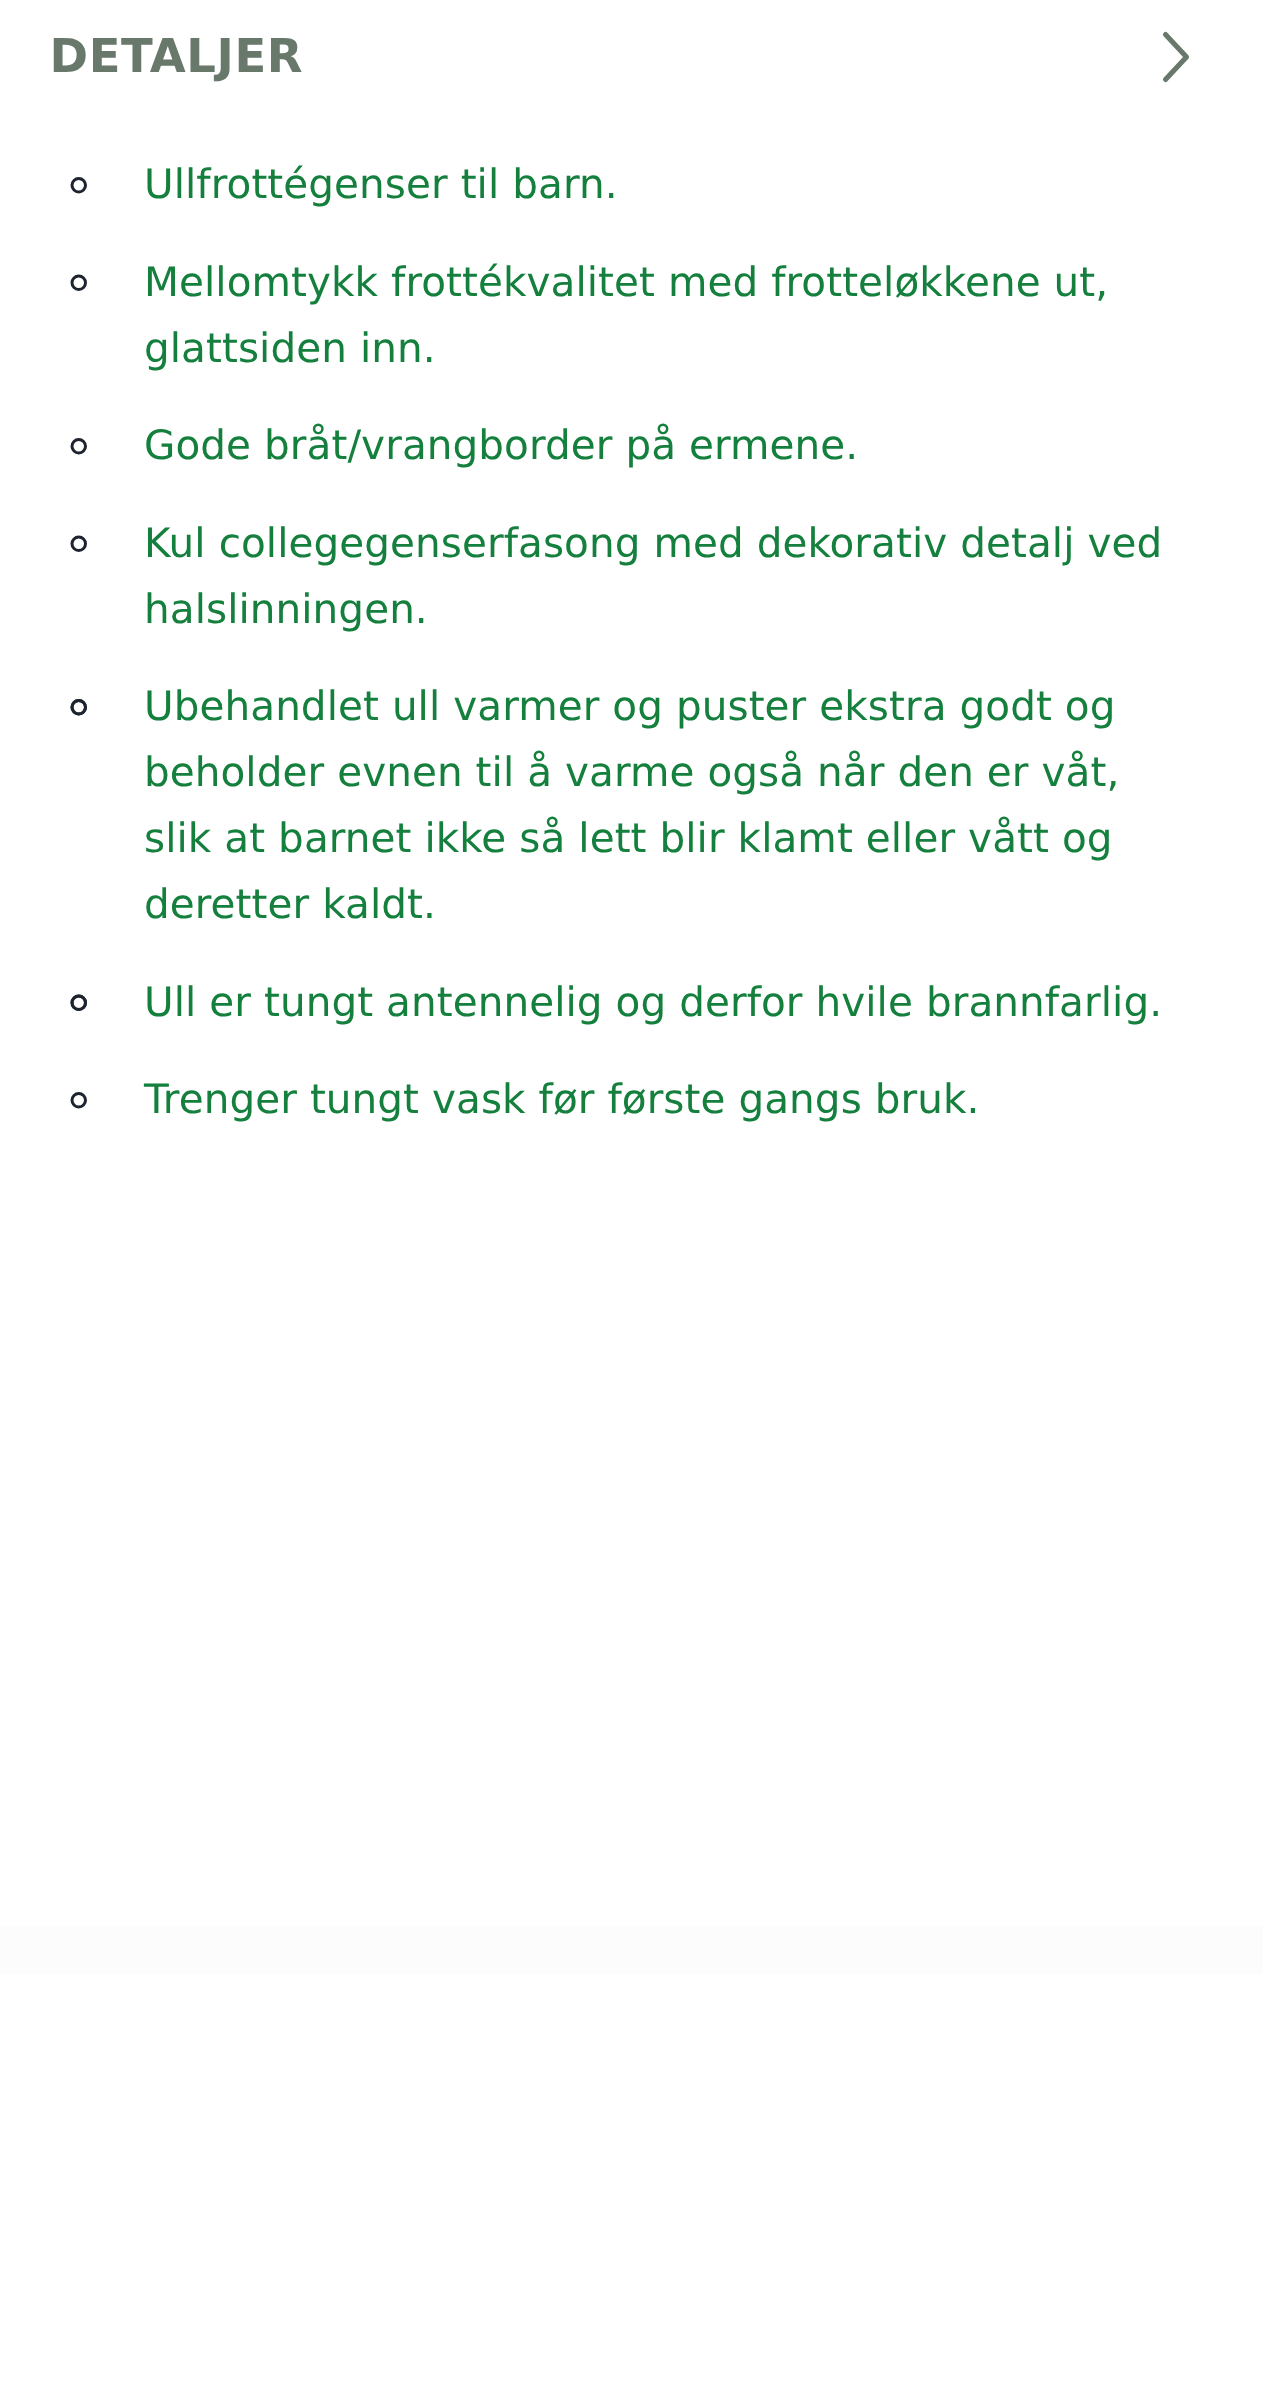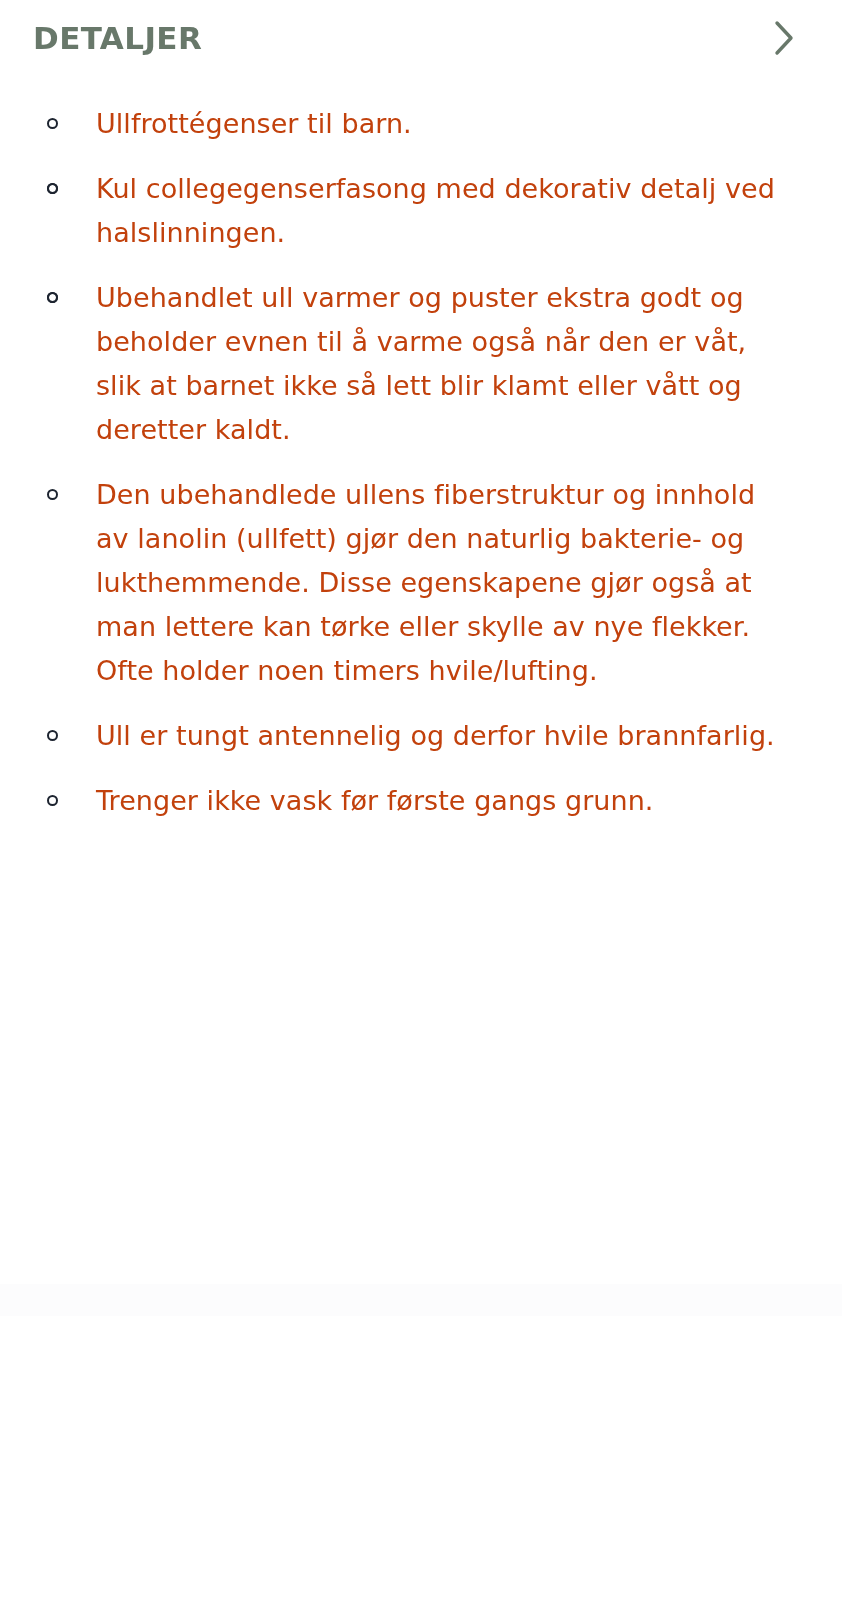--- a/index.html
+++ b/index.html
@@ -64,21 +64,21 @@
     padding: 0;
     padding-top: 44px;
   }
 
   .details-item {
     position: relative;
     margin: 0 0 21px 0;
     padding: 0 47px 0 96px;
     font-size: 27px;
     line-height: 44px;
-    color: #c2410c;
+    color: #15803d;
     font-weight: 400;
     letter-spacing: 0.05px;
   }
 
   .bullet-marker {
     position: absolute;
     left: 47px;
     top: 16px;
     width: 11px;
     height: 11px;
@@ -117,40 +117,44 @@
     </div>
   </div>
 
   <ul class="details-list">
     <li class="details-item">
       <span class="bullet-marker"></span>
       <span class="item-text">Ullfrottégenser til barn.</span>
     </li>
     <li class="details-item">
       <span class="bullet-marker"></span>
+      <span class="item-text">Mellomtykk frottékvalitet med frotteløkkene ut, glattsiden inn.</span>
+    </li>
+    <li class="details-item">
+      <span class="bullet-marker"></span>
+      <span class="item-text">Gode bråt/vrangborder på ermene.</span>
     </li>
     <li class="details-item">
       <span class="bullet-marker"></span>
       <span class="item-text">Kul collegegenserfasong med dekorativ detalj ved halslinningen.</span>
     </li>
     <li class="details-item">
       <span class="bullet-marker"></span>
     </li>
     <li class="details-item">
       <span class="bullet-marker"></span>
       <span class="item-text">Ubehandlet ull varmer og puster ekstra godt og beholder evnen til å varme også når den er våt, slik at barnet ikke så lett blir klamt eller vått og deretter kaldt.</span>
     </li>
     <li class="details-item">
       <span class="bullet-marker"></span>
-      <span class="item-text">Den ubehandlede ullens fiberstruktur og innhold av lanolin (ullfett) gjør den naturlig bakterie- og lukthemmende. Disse egenskapene gjør også at man lettere kan tørke eller skylle av nye flekker. Ofte holder noen timers hvile/lufting.</span>
     </li>
     <li class="details-item">
       <span class="bullet-marker"></span>
       <span class="item-text">Ull er tungt antennelig og derfor hvile brannfarlig.</span>
     </li>
     <li class="details-item">
       <span class="bullet-marker"></span>
-      <span class="item-text">Trenger ikke vask før første gangs grunn.</span>
+      <span class="item-text">Trenger tungt vask før første gangs bruk.</span>
     </li>
   </ul>
 
   <div class="bottom-tint"></div>
 </div>
 
 </body></html>

